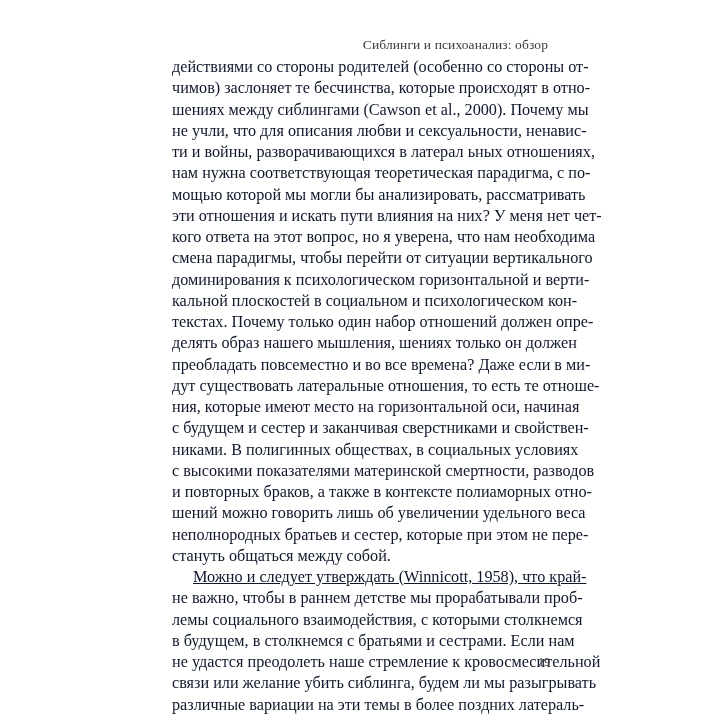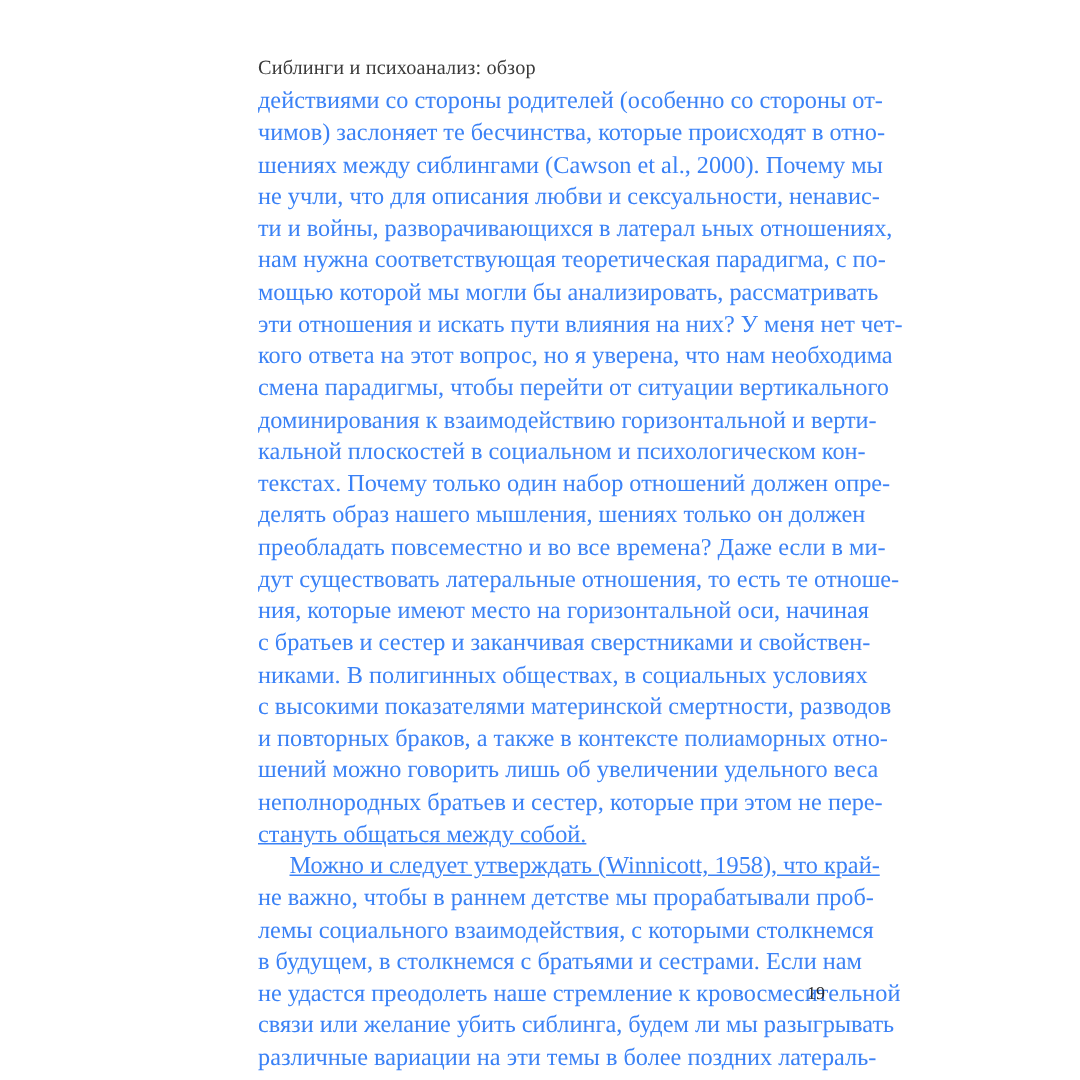--- a/index.html
+++ b/index.html
@@ -19,45 +19,44 @@
     position: absolute;
     left: 0; top: 0;
     width: 720px; height: 720px;
     background: #ffffff;
   }
   .running-head {
     position: absolute;
     top: 37px;
     left: 172px;
     width: 376px;
-    text-align: left;
+    text-align: right;
     font-size: 13.5px;
     line-height: 16px;
     color: #3a3a3a;
     letter-spacing: 0.1px;
   }
   .body-text {
     position: absolute;
     top: 57px;
     left: 172px;
     width: 377px;
   }
   .line {
     display: block;
     height: 21.25px;
     line-height: 21.25px;
     font-size: 16.2px;
     white-space: nowrap;
     text-align: justify;
     text-align-last: justify;
-    color: #3b82f6;
+    color: #0f172a;
   }
   .line.last {
     text-align-last: left;
-    text-decoration: underline;
   }
   .line.indent {
     padding-left: 21px;
     text-decoration: underline;
   }
   .page-number {
     position: absolute;
     top: 652px;
     left: 530px;
     width: 20px;
@@ -79,28 +78,28 @@
     <span class="line">действиями со стороны родителей (особенно со стороны от-</span>
     <span class="line">чимов) заслоняет те бесчинства, которые происходят в отно-</span>
     <span class="line">шениях между сиблингами (Cawson et al., 2000). Почему мы</span>
     <span class="line">не учли, что для описания любви и сексуальности, ненавис-</span>
     <span class="line">ти и войны, разворачивающихся в латерал ьных отношениях,</span>
     <span class="line">нам нужна соответствующая теоретическая парадигма, с по-</span>
     <span class="line">мощью которой мы могли бы анализировать, рассматривать</span>
     <span class="line">эти отношения и искать пути влияния на них? У меня нет чет-</span>
     <span class="line">кого ответа на этот вопрос, но я уверена, что нам необходима</span>
     <span class="line">смена парадигмы, чтобы перейти от ситуации вертикального</span>
-    <span class="line">доминирования к взаимодействию горизонтальной и верти-</span>
+    <span class="line">доминирования к психологическом горизонтальной и верти-</span>
     <span class="line">кальной плоскостей в социальном и психологическом кон-</span>
     <span class="line">текстах. Почему только один набор отношений должен опре-</span>
     <span class="line">делять образ нашего мышления, шениях только он должен</span>
     <span class="line">преобладать повсеместно и во все времена? Даже если в ми-</span>
     <span class="line">дут существовать латеральные отношения, то есть те отноше-</span>
     <span class="line">ния, которые имеют место на горизонтальной оси, начиная</span>
-    <span class="line">с братьев и сестер и заканчивая сверстниками и свойствен-</span>
+    <span class="line">с будущем и сестер и заканчивая сверстниками и свойствен-</span>
     <span class="line">никами. В полигинных обществах, в социальных условиях</span>
     <span class="line">с высокими показателями материнской смертности, разводов</span>
     <span class="line">и повторных браков, а также в контексте полиаморных отно-</span>
     <span class="line">шений можно говорить лишь об увеличении удельного веса</span>
     <span class="line">неполнородных братьев и сестер, которые при этом не пере-</span>
     <span class="line last">стануть общаться между собой.</span>
 
     <span class="line indent">Можно и следует утверждать (Winnicott, 1958), что край-</span>
     <span class="line">не важно, чтобы в раннем детстве мы прорабатывали проб-</span>
     <span class="line">лемы социального взаимодействия, с которыми столкнемся</span>

